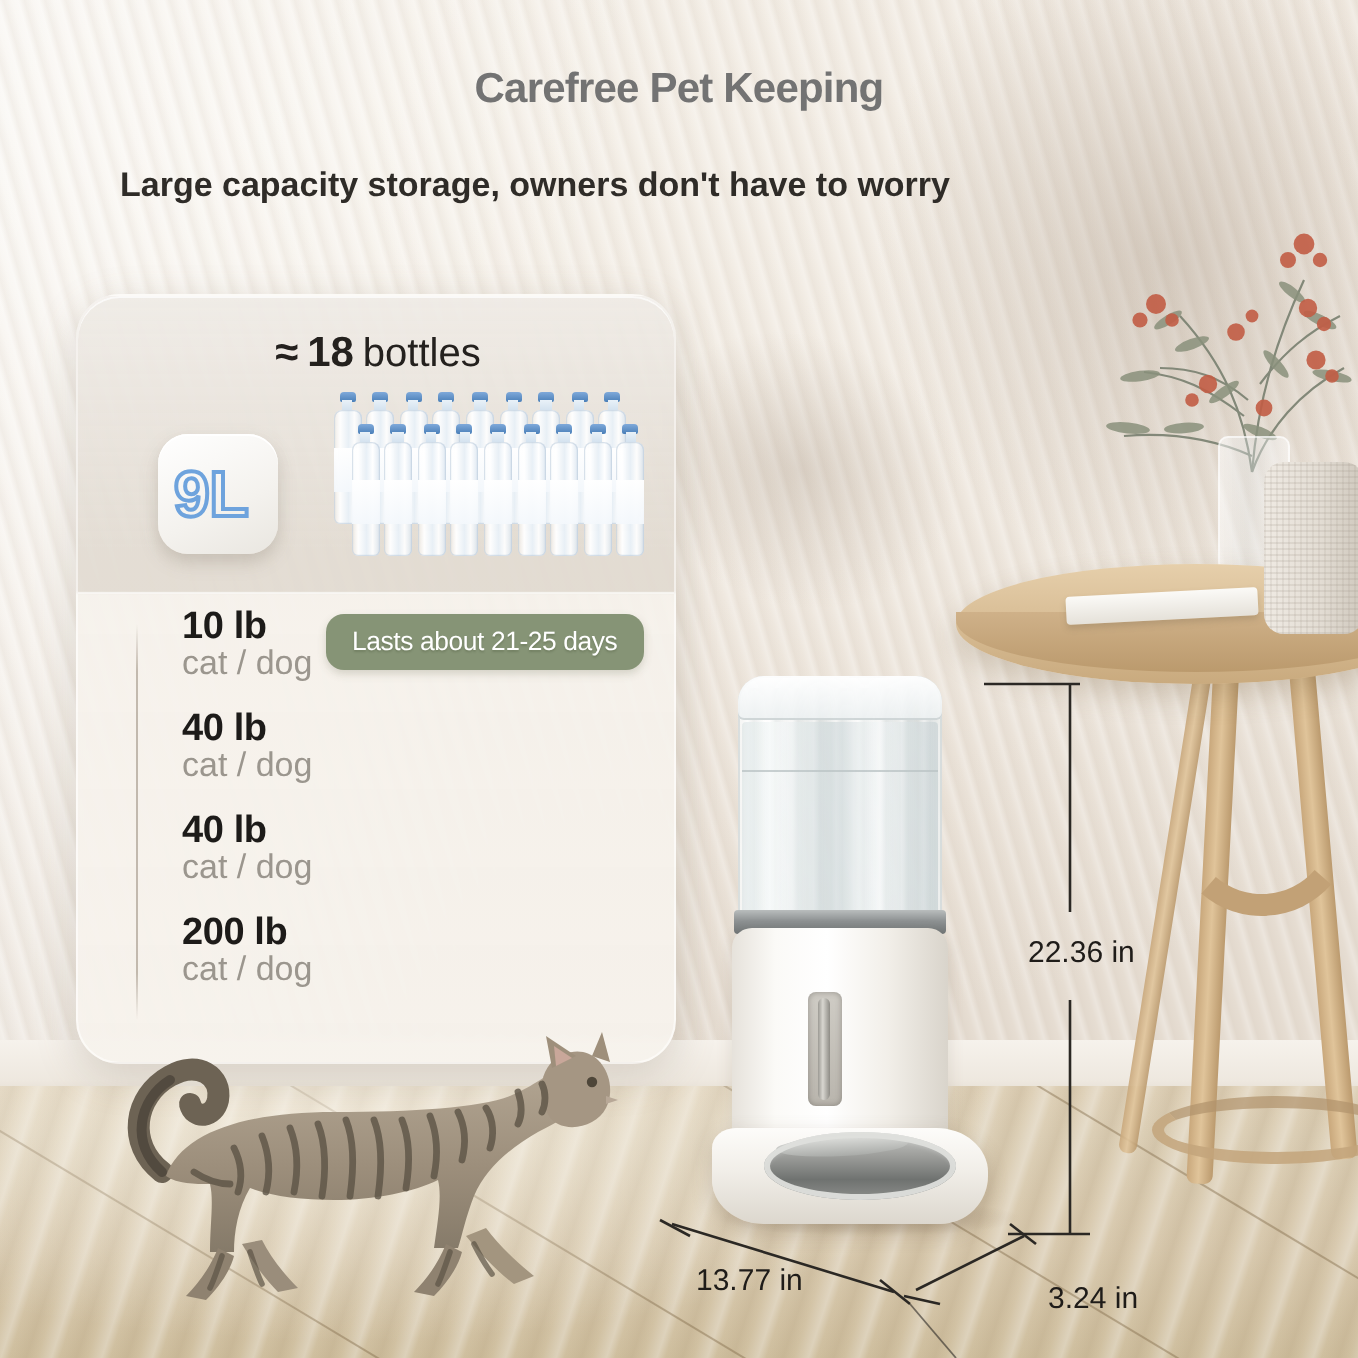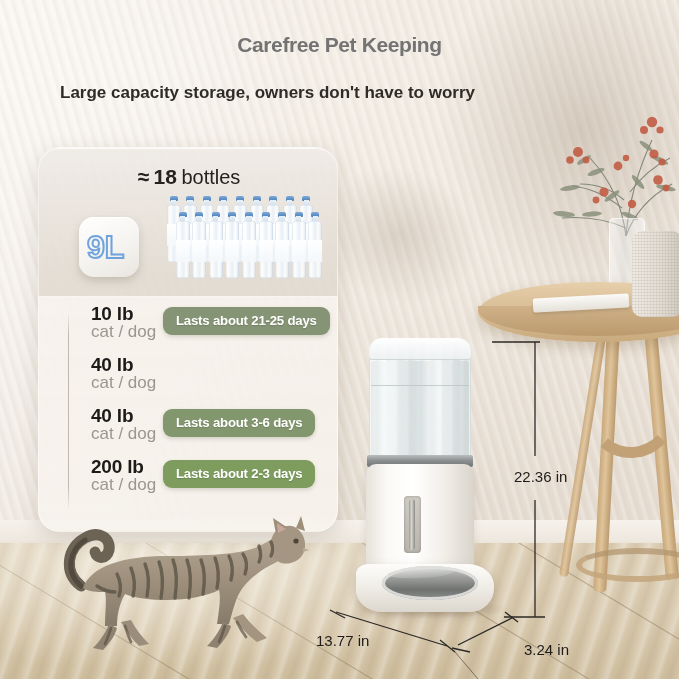--- a/index.html
+++ b/index.html
@@ -169,21 +169,21 @@
   .row .wnum {
     font-size:19px; font-weight:bold; color:#1d1b19; line-height:21px;
     letter-spacing:-0.2px;
   }
   .row .wsub {
     font-size:17px; color:#9b968e; line-height:15px; font-weight:400;
   }
   .pill {
     position:absolute; left:112px; top:7px;
     padding:6px 13px 7px 13px; border-radius:9px;
-    color:#ffffff; font-size:13.2px; font-weight:bold;
+    color:#ffffff; font-size:13.2px; font-weight:normal;
     letter-spacing:-0.2px; white-space:nowrap;
     box-shadow: 0 2px 4px rgba(90,95,70,0.22);
     text-shadow: 0 1px 1px rgba(60,70,45,0.25);
   }
 
   
   .table-top {
     position:absolute; left:478px; top:282px; width:240px; height:60px;
     background: linear-gradient(180deg,#e6cfab 0%, #d8bd95 48%, #c9aa7e 100%);
     border-radius:50%;
@@ -557,29 +557,27 @@
           <div class="wnum">40 lb</div>
           <div class="wsub">cat / dog</div>
         </div>
       </div>
 
       <div class="row">
         <div class="wlabel">
           <div class="wnum">40 lb</div>
           <div class="wsub">cat / dog</div>
         </div>
-        <div class="pill" style="background:#83976f">Lasts about 3-6 days</div>
       </div>
 
       <div class="row">
         <div class="wlabel">
           <div class="wnum">200 lb</div>
           <div class="wsub">cat / dog</div>
         </div>
-        <div class="pill" style="background:#7d9c5e">Lasts about 2-3 days</div>
       </div>
 
     </div>
   </div>
 
   <div class="prod-shadow"></div>
   <div class="product">
     <div class="tank"></div>
     <div class="tank-ribs"></div>
     <div class="tank-water"></div>
@@ -665,16 +663,16 @@
 
       <line x1="458" y1="645" x2="512" y2="618"></line>
       <line x1="452" y1="648" x2="470" y2="652"></line>
       <line x1="505" y1="612" x2="518" y2="622"></line>
 
       <line x1="455" y1="652" x2="478" y2="679" stroke-width="0.9" opacity="0.6"></line>
     </g>
   </svg>
 
   <div class="dim-text" style="left:514px; top:468px;">22.36 in</div>
-  <div class="dim-text" style="left:316px; top:632px;">13.77 in</div>
+  <div class="dim-text" style="left:348px; top:632px;">13.77 in</div>
   <div class="dim-text" style="left:524px; top:641px;">3.24 in</div>
 
 </div>
 
 </body></html>

